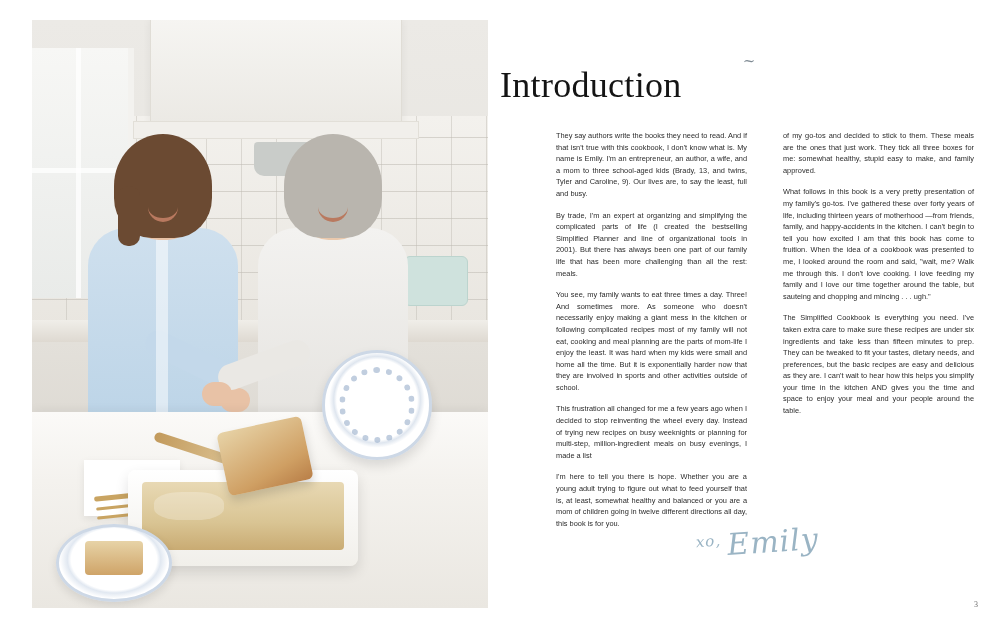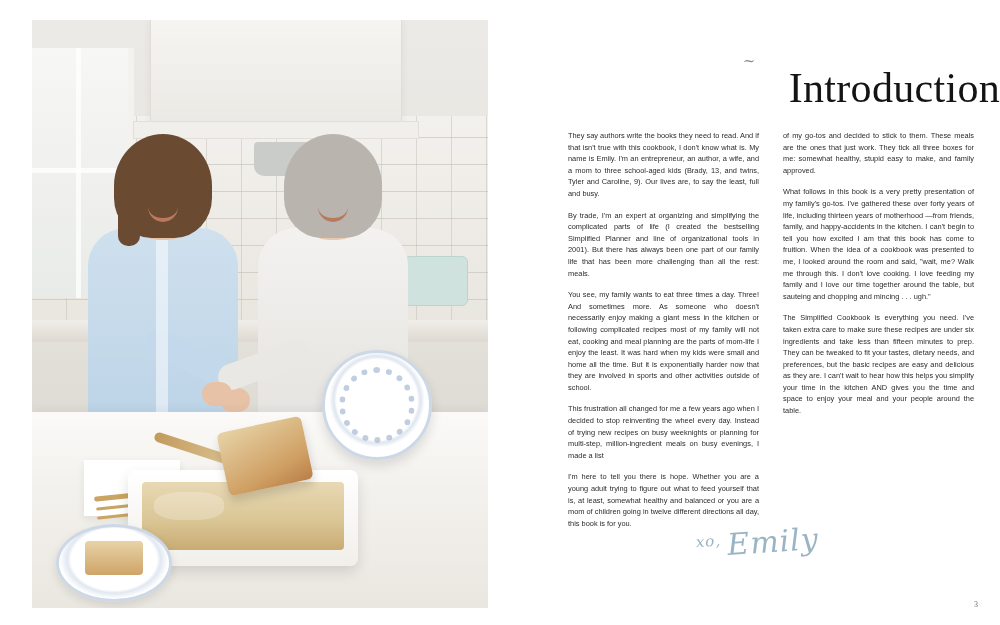--- a/index.html
+++ b/index.html
@@ -302,34 +302,34 @@
     text-align: center;
     font-family: "DejaVu Serif", serif;
     font-size: 15px;
     color: #7e8a93;
     letter-spacing: 2px;
   }
   .title {
     position: absolute;
     top: 64px;
     left: 0; right: 0;
-    text-align: right;
+    text-align: left;
     font-family: "Liberation Serif", serif;
-    font-size: 42px;
+    font-size: 36px;
     color: #141414;
     font-weight: 400;
     letter-spacing: .3px;
   }
   .columns {
     position: absolute;
     top: 130px;
-    left: 68px;
+    left: 56px;
     right: 26px;
     display: flex;
-    gap: 24px;
+    gap: 36px;
   }
   .col {
     width: 193px;
   }
   .col p {
     margin: 0 0 10px 0;
     font-family: "Liberation Sans", sans-serif;
     font-size: 7.4px;
     line-height: 11.6px;
     color: #2b2b2b;

